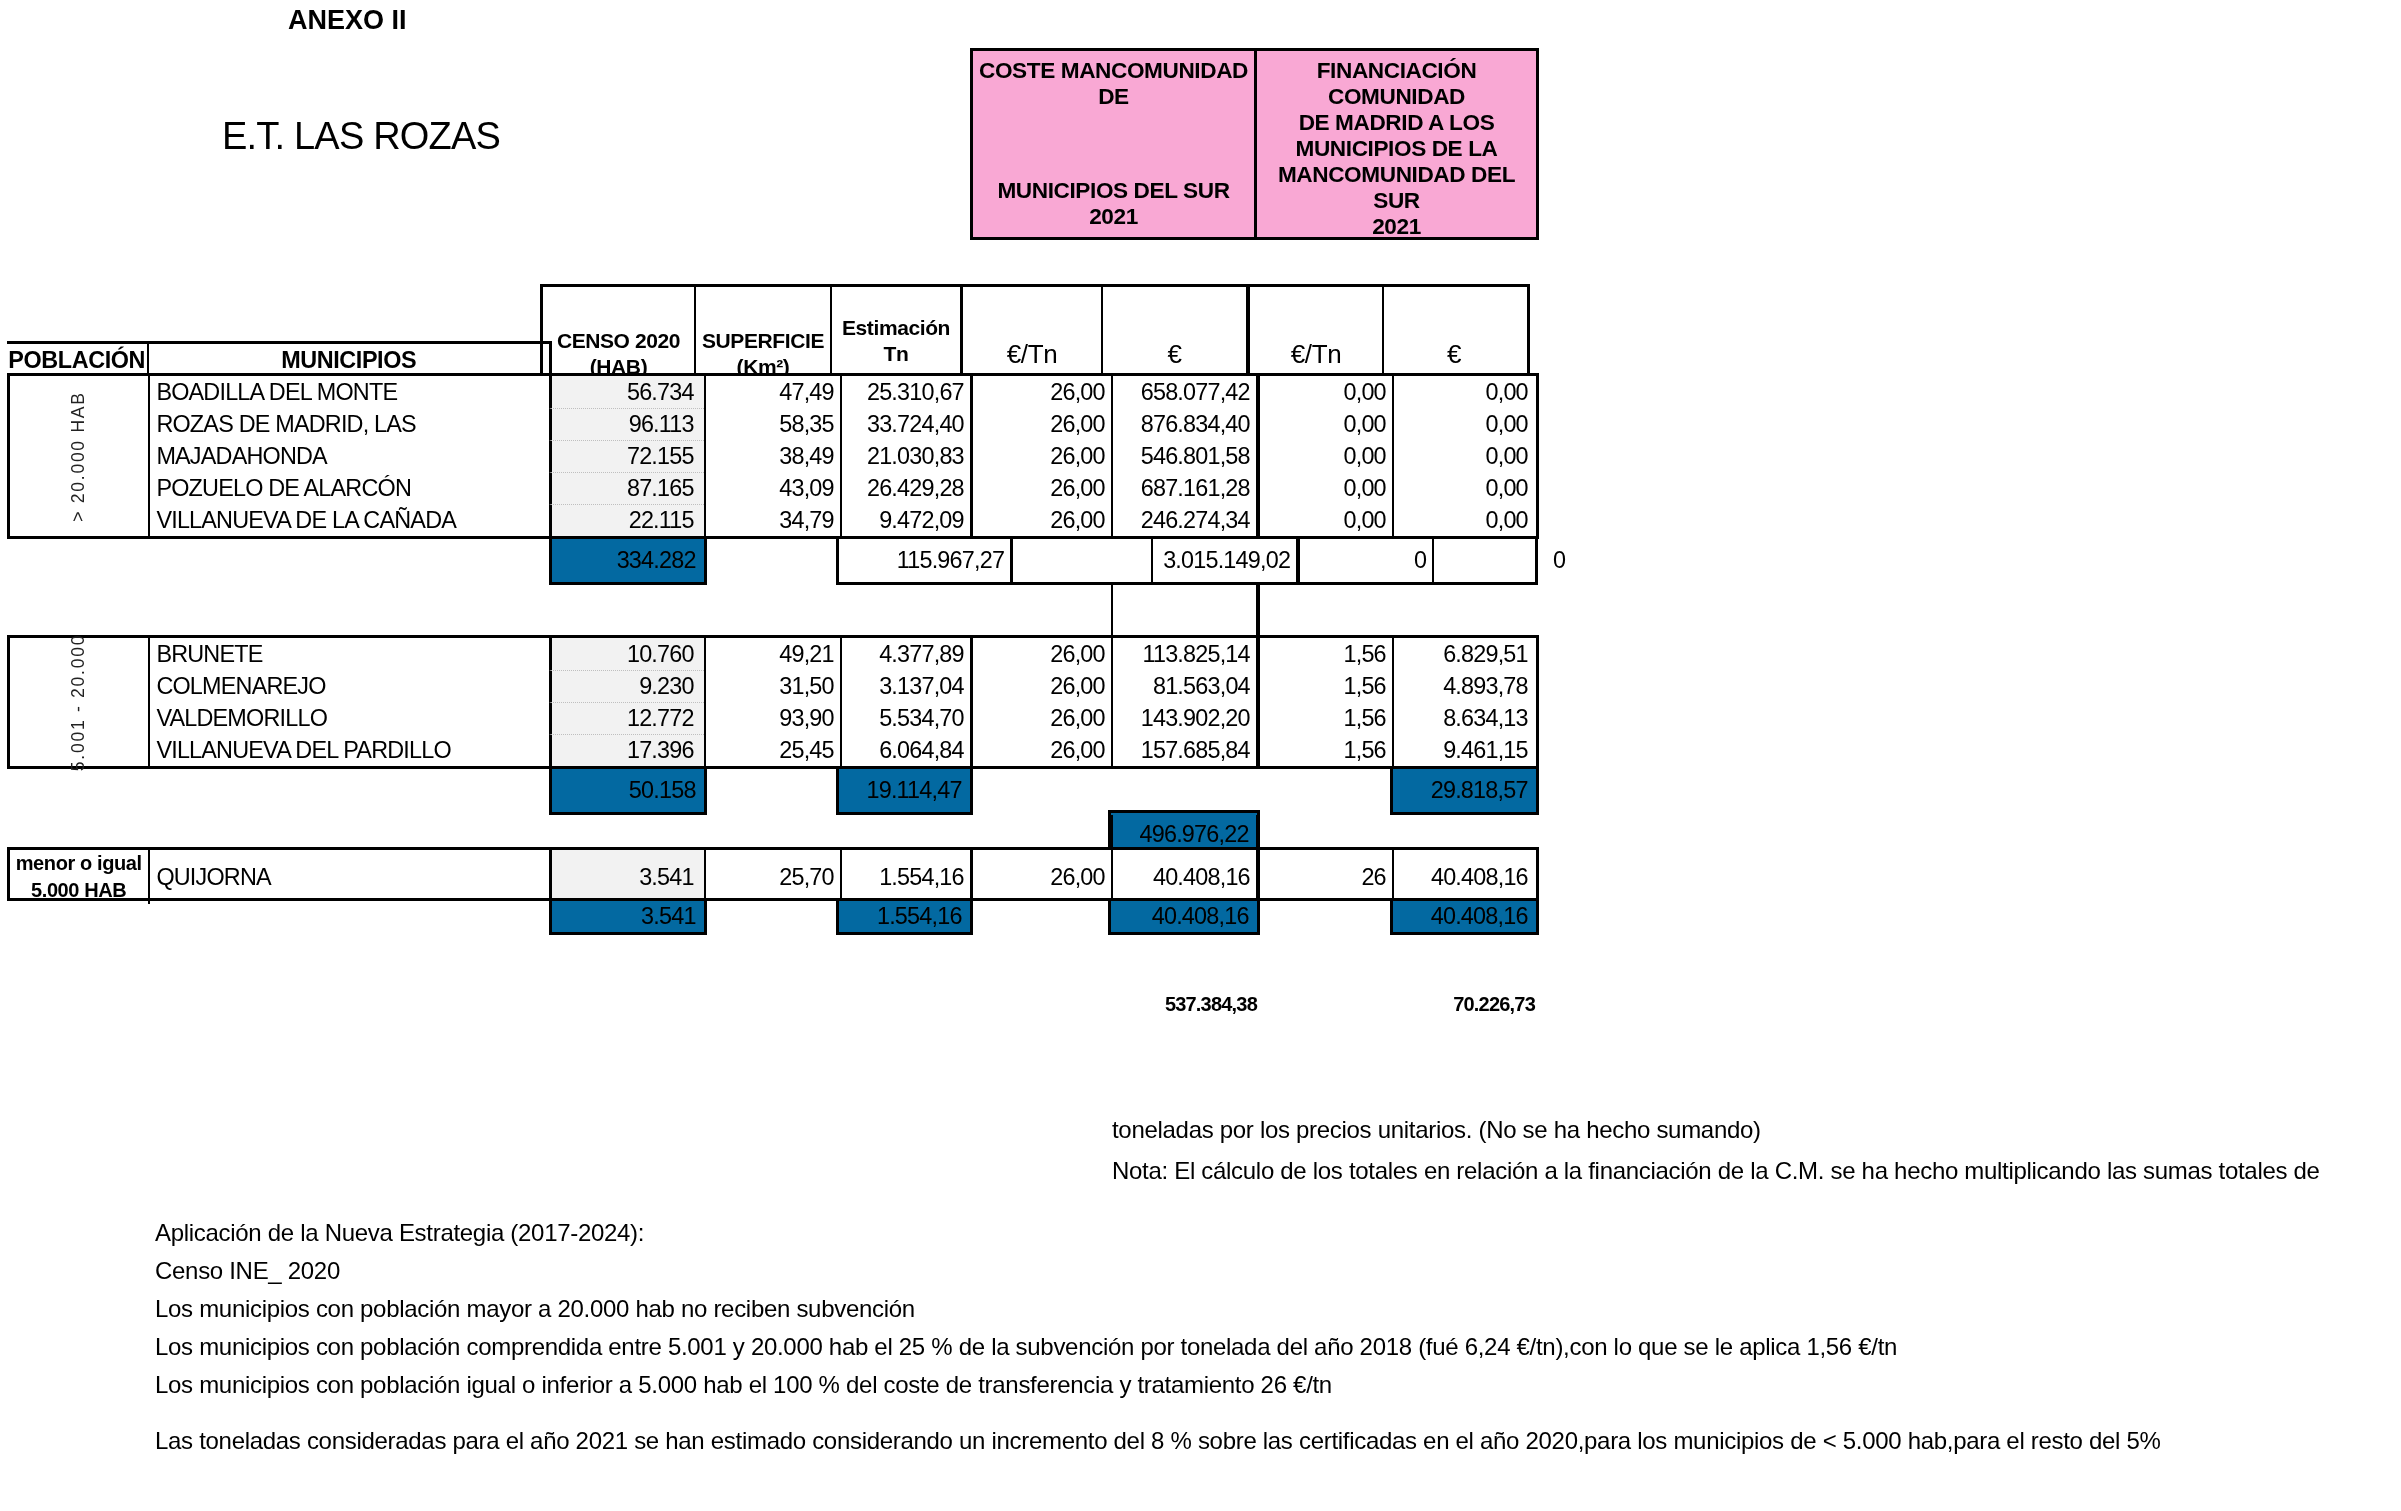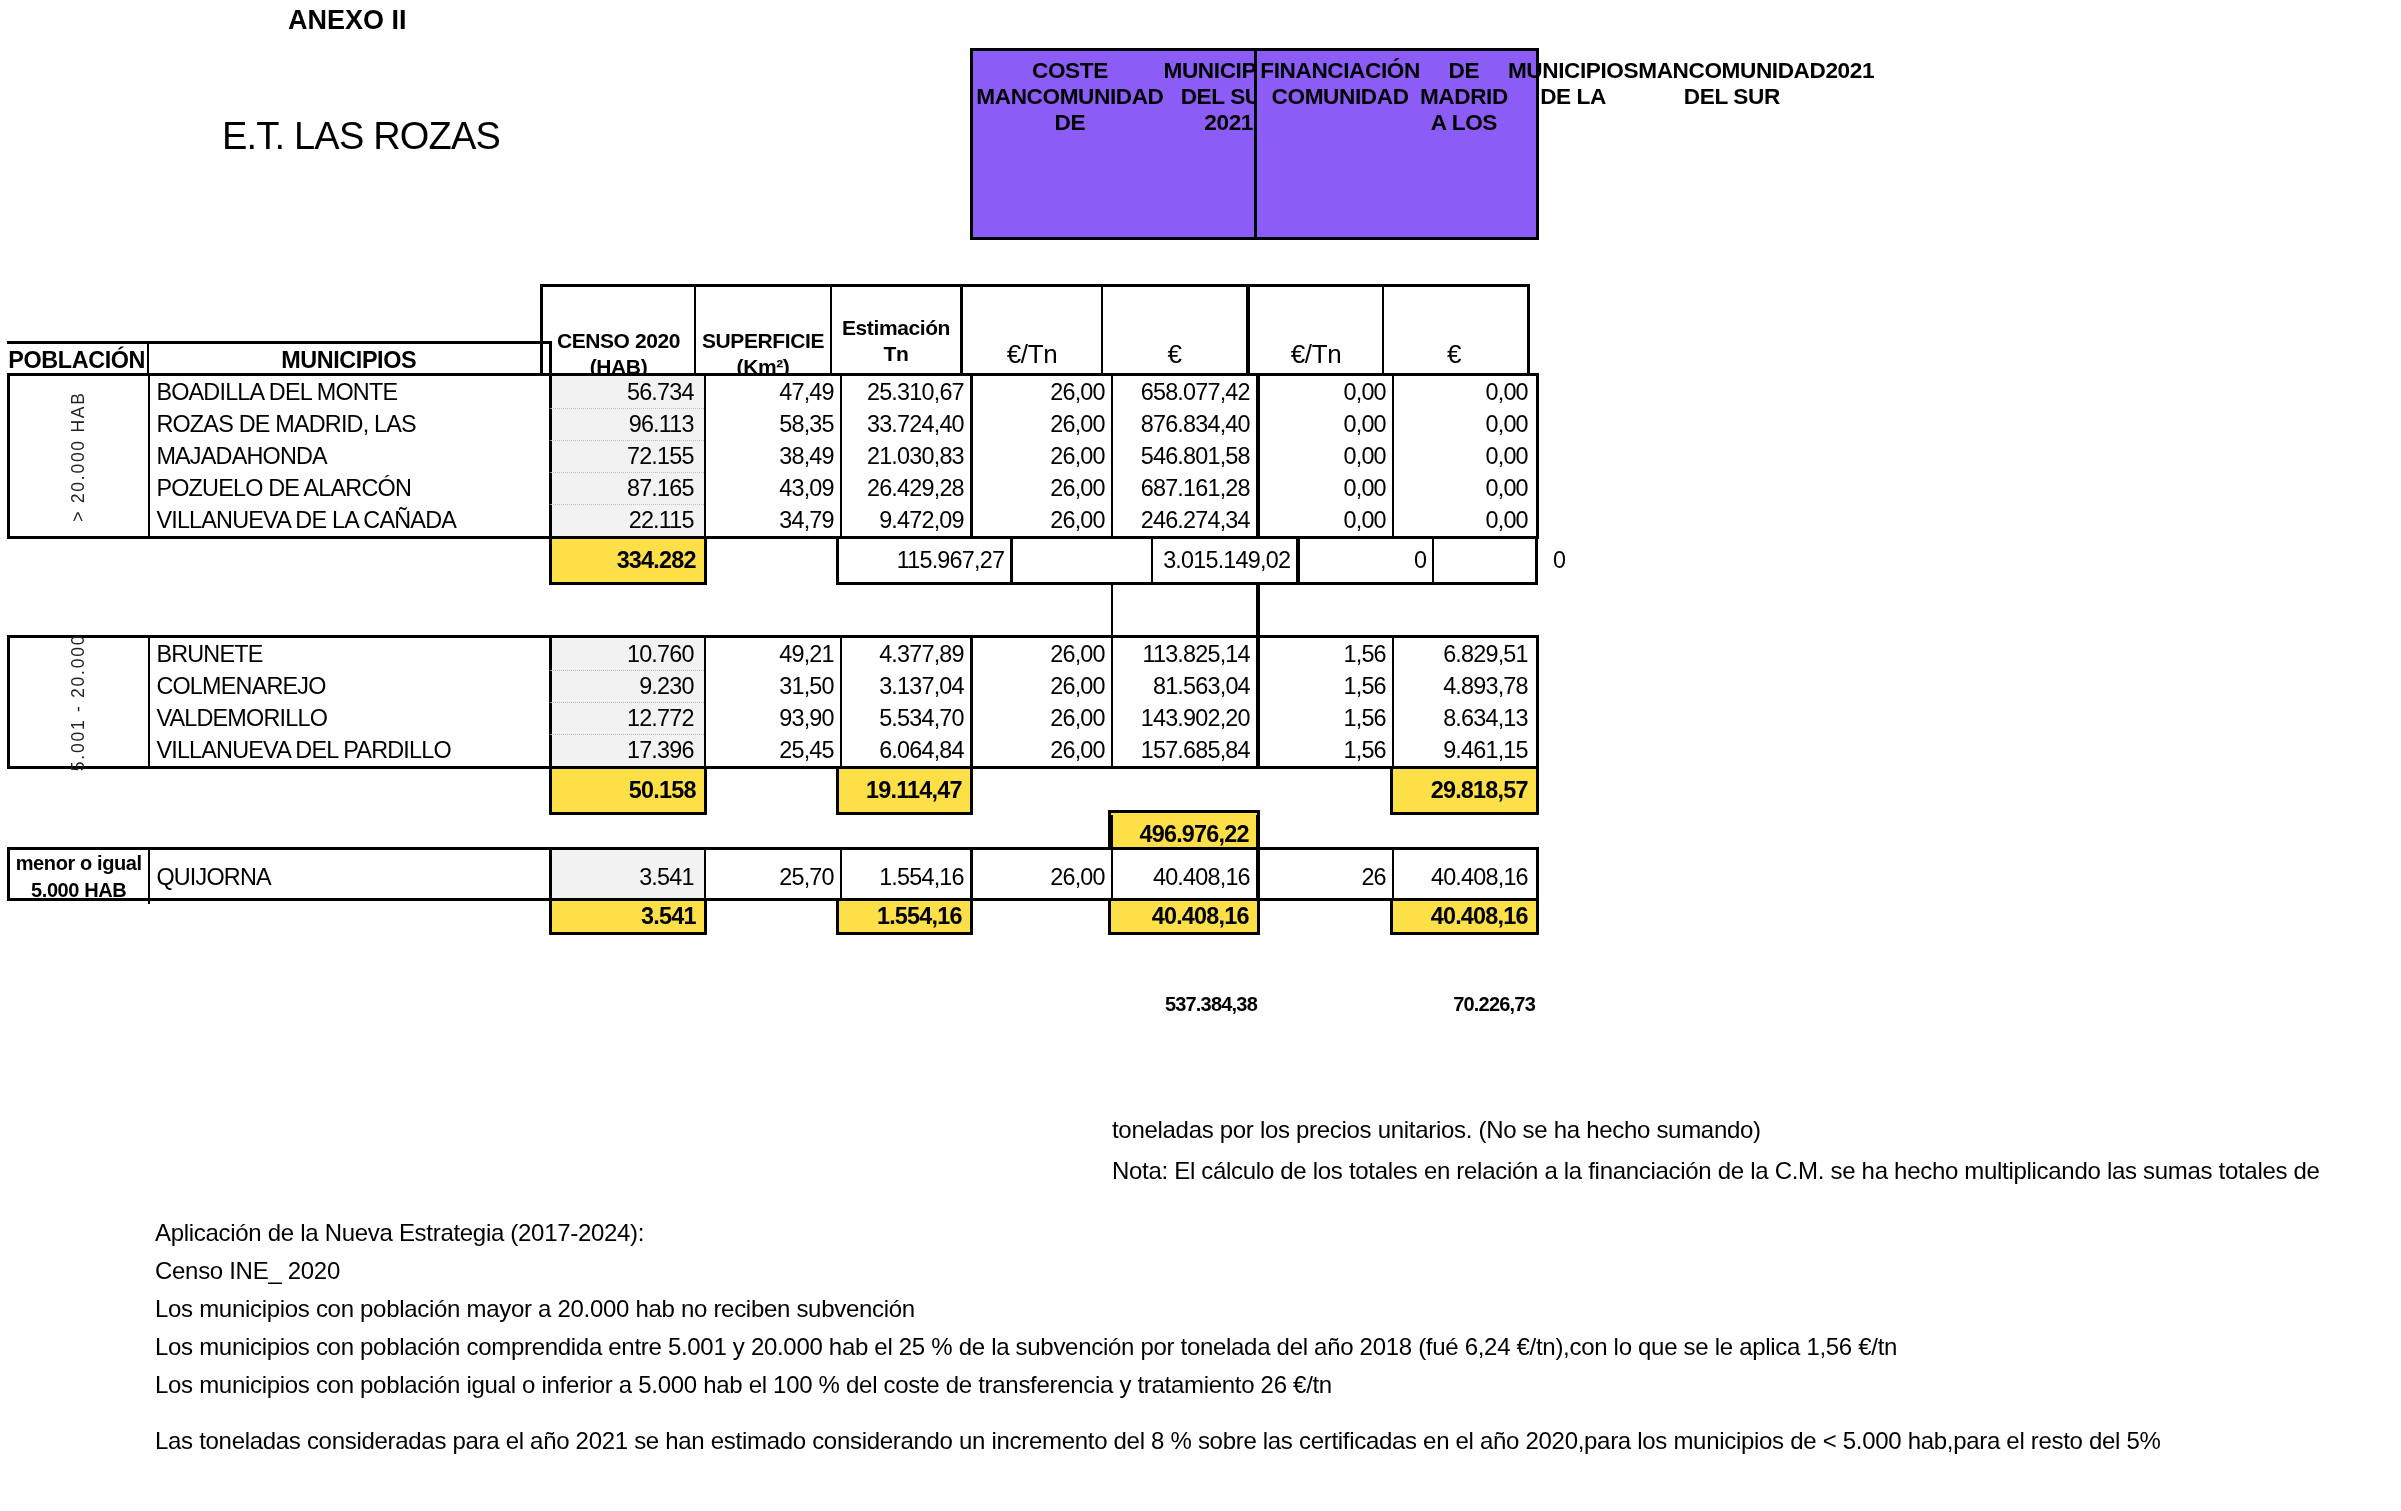--- a/index.html
+++ b/index.html
@@ -4,21 +4,21 @@
 <style>
   html,body{margin:0;padding:0;background:#ffffff;}
   .page{position:relative;width:2401px;height:1512px;background:#ffffff;overflow:hidden;
         font-family:"Liberation Sans", sans-serif;color:#000;}
   .abs{position:absolute;box-sizing:border-box;}
 
   .annex-title{left:288px;top:5px;font-size:27px;font-weight:bold;letter-spacing:0;}
   .station-title{left:222px;top:115px;font-size:38px;font-weight:500;letter-spacing:-0.8px;}
 
   
-  .gbox{border:3.3px solid #000;background:#8b5cf6;display:flex;
+  .gbox{border:3.3px solid #000;background:#f9a8d4;display:flex;flex-direction:column;
         justify-content:space-between;text-align:center;font-weight:bold;font-size:22.6px;
         padding:6.7px 3.3px;letter-spacing:-0.4px;}
   .coste-box{left:970px;top:48px;width:287px;height:192px;}
   .fin-box{left:1257px;top:48px;width:282px;height:192px;border-left:none;}
 
   
   .subheader{left:540px;top:237px;width:990px;height:140px;border:3.3px solid #000;
              display:grid;grid-template-columns:151px 136px 130px 141px 145px 136px 142px;margin-top:47px;}
   .sh{display:flex;flex-direction:column;align-items:center;justify-content:center;
       text-align:center;font-size:21px;font-weight:bold;line-height:1.25;letter-spacing:-0.4px;}
@@ -47,23 +47,23 @@
   .censo.dot{border-top:1.7px dotted #bfbfbf;}
   .b3{border-left:2.5px solid #000;}
   .b4{border-left:3.3px solid #000;}
   .b5{border-left:4.2px solid #000;}
 
   .labelcell{display:flex;align-items:center;justify-content:center;}
   .vlabel{transform:rotate(-90deg);white-space:nowrap;font-size:17.6px;letter-spacing:1.7px;color:#222;}
   .hlabel{text-align:center;font-weight:bold;font-size:20px;line-height:1.35;letter-spacing:-0.4px;}
 
   
-  .tbox{border:3.3px solid #000;background:#fde047;display:flex;align-items:center;
+  .tbox{border:3.3px solid #000;background:#0369a1;display:flex;align-items:center;
         justify-content:flex-end;padding-right:8.4px;font-size:23.4px;letter-spacing:-0.8px;
-        white-space:nowrap;font-weight:bold;}
+        white-space:nowrap;}
   .trow{border:3.3px solid #000;background:#fff;display:grid;
         grid-template-columns:127px 141px 145px 136px 139px;padding-left:44px;}
   .trow .cell{height:100%;}
 
   .stub{border-left:2.5px solid #000;border-right:4.2px solid #000;}
 
   .grand{font-size:20px;font-weight:bold;letter-spacing:-0.8px;text-align:right;}
 
   .nota{left:1112px;top:1109px;width:1279px;font-size:24px;line-height:41px;letter-spacing:-0.3px;}
   .notes{left:155px;top:1214px;width:2174px;font-size:24px;line-height:38px;letter-spacing:-0.3px;}

